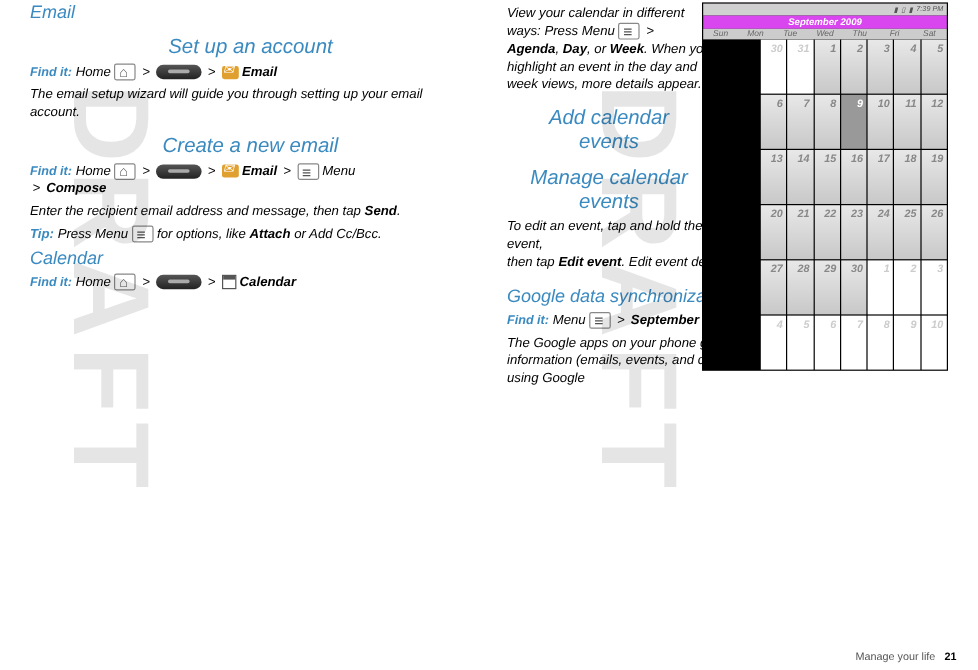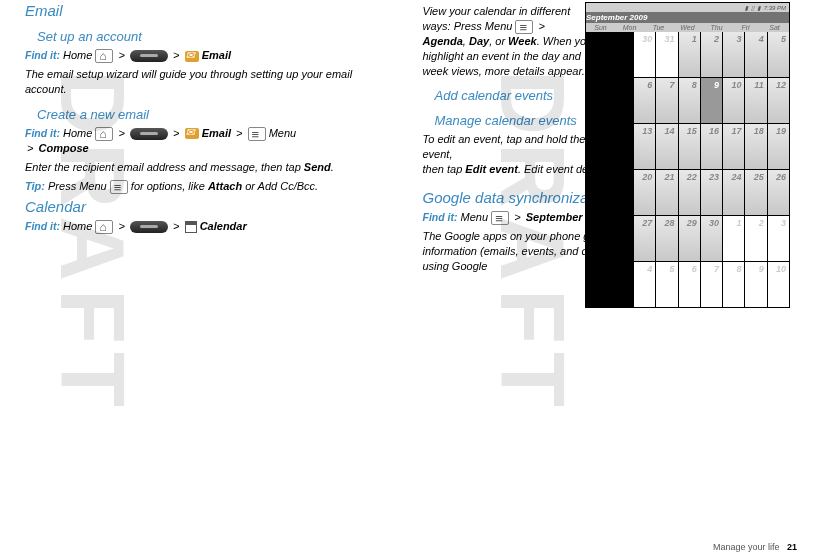--- a/index.html
+++ b/index.html
@@ -2,42 +2,42 @@
 <html><head>
 <meta charset="utf-8">
 <style>
 * { margin: 0; padding: 0; box-sizing: border-box; }
 body { font-family: Arial, Helvetica, sans-serif; font-size: 11px; color: #000; width: 815px; height: 558px; position: relative; background: #fff; }
 .page { display: flex; padding: 0 10px; }
 .col { padding: 0 15px; font-style: italic; }
 .col1 { width: 50%; }
 .col2 { width: 50%; position: relative; }
 .h-main { color: #3a8ac0; font-size: 15px; font-weight: normal; margin: 2px 0 4px; }
-.h-sub { color: #3a8ac0; font-size: 13px; font-weight: normal; margin: 10px 12px 4px; }
+.h-sub { color: #3a8ac0; font-size: 17px; font-weight: normal; margin: 10px 12px 4px; text-align: center; }
 .findit { color: #3a8ac0; font-weight: bold; font-size: 10.5px; }
 p { font-size: 11px; line-height: 1.35; margin: 4px 0; }
 b { font-weight: bold; }
 .icon-home, .icon-menu, .icon-pill, .icon-mail, .icon-cal { display: inline-block; vertical-align: middle; }
 .icon-home { width: 18px; height: 14px; border: 1px solid #888; border-radius: 2px; position: relative; background: #fff; }
 .icon-home::after { content: "⌂"; position: absolute; left: 3px; top: -2px; font-size: 12px; color: #555; }
 .icon-menu { width: 18px; height: 14px; border: 1px solid #888; border-radius: 2px; position: relative; background: #fff; }
 .icon-menu::after { content: "≡"; position: absolute; left: 3px; top: -2px; font-size: 13px; color: #555; }
 .icon-pill { width: 38px; height: 12px; border-radius: 6px; background: linear-gradient(#555,#222); position: relative; }
 .icon-pill::after { content: ""; position: absolute; width: 18px; height: 3px; background: #aaa; left: 10px; top: 4px; border-radius: 2px; }
 .icon-mail { width: 14px; height: 11px; background: #e0a030; border-radius: 2px; position: relative; }
 .icon-mail::after { content: "✉"; position: absolute; left: 1px; top: -3px; font-size: 11px; color: #fff; }
 .icon-cal { width: 12px; height: 12px; border: 1px solid #555; position: relative; background: #fff; }
 .icon-cal::before { content: ""; position: absolute; top: 0; left: 0; right: 0; height: 3px; background: #555; }
 .gt { margin: 0 2px; }
 .tip { color: #3a8ac0; font-weight: bold; text-align: right; }
 
 
 .calwidget { position: absolute; right: 15px; top: 2px; width: 205px; background: #000; padding: 1px; }
 .calstatus { display: flex; justify-content: flex-end; align-items: center; background: #d0d0d0; font-size: 6px; gap: 3px; padding: 1px 3px; color: #555; }
-.caltitle { background: #737373; color: #fff; text-align: left; font-size: 8px; font-weight: bold; padding: 1px 0; }
+.caltitle { background: #d946ef; color: #fff; text-align: center; font-size: 8px; font-weight: bold; padding: 1px 0; }
 .caldow { display: flex; background: #ccc; }
 .caldow span { flex: 1; text-align: center; font-size: 7px; color: #666; padding: 1px 0; }
 .calgrid { display: flex; flex-wrap: wrap; gap: 1px; background: #000; padding-left: 48px; }
 .calcell { width: calc((100% - 6px)/7); height: 45px; display: flex; align-items: flex-start; justify-content: flex-end; padding: 2px 3px; font-size: 9px; font-weight: bold; }
 .c-out { background: #fff; color: #ccc; }
 .c-in { background: linear-gradient(#e8e8e8,#c8c8c8); color: #888; }
 .c-sel { background: #999; color: #fff; }
 .c-post { background: #fff; color: #ccc; }
 
 

